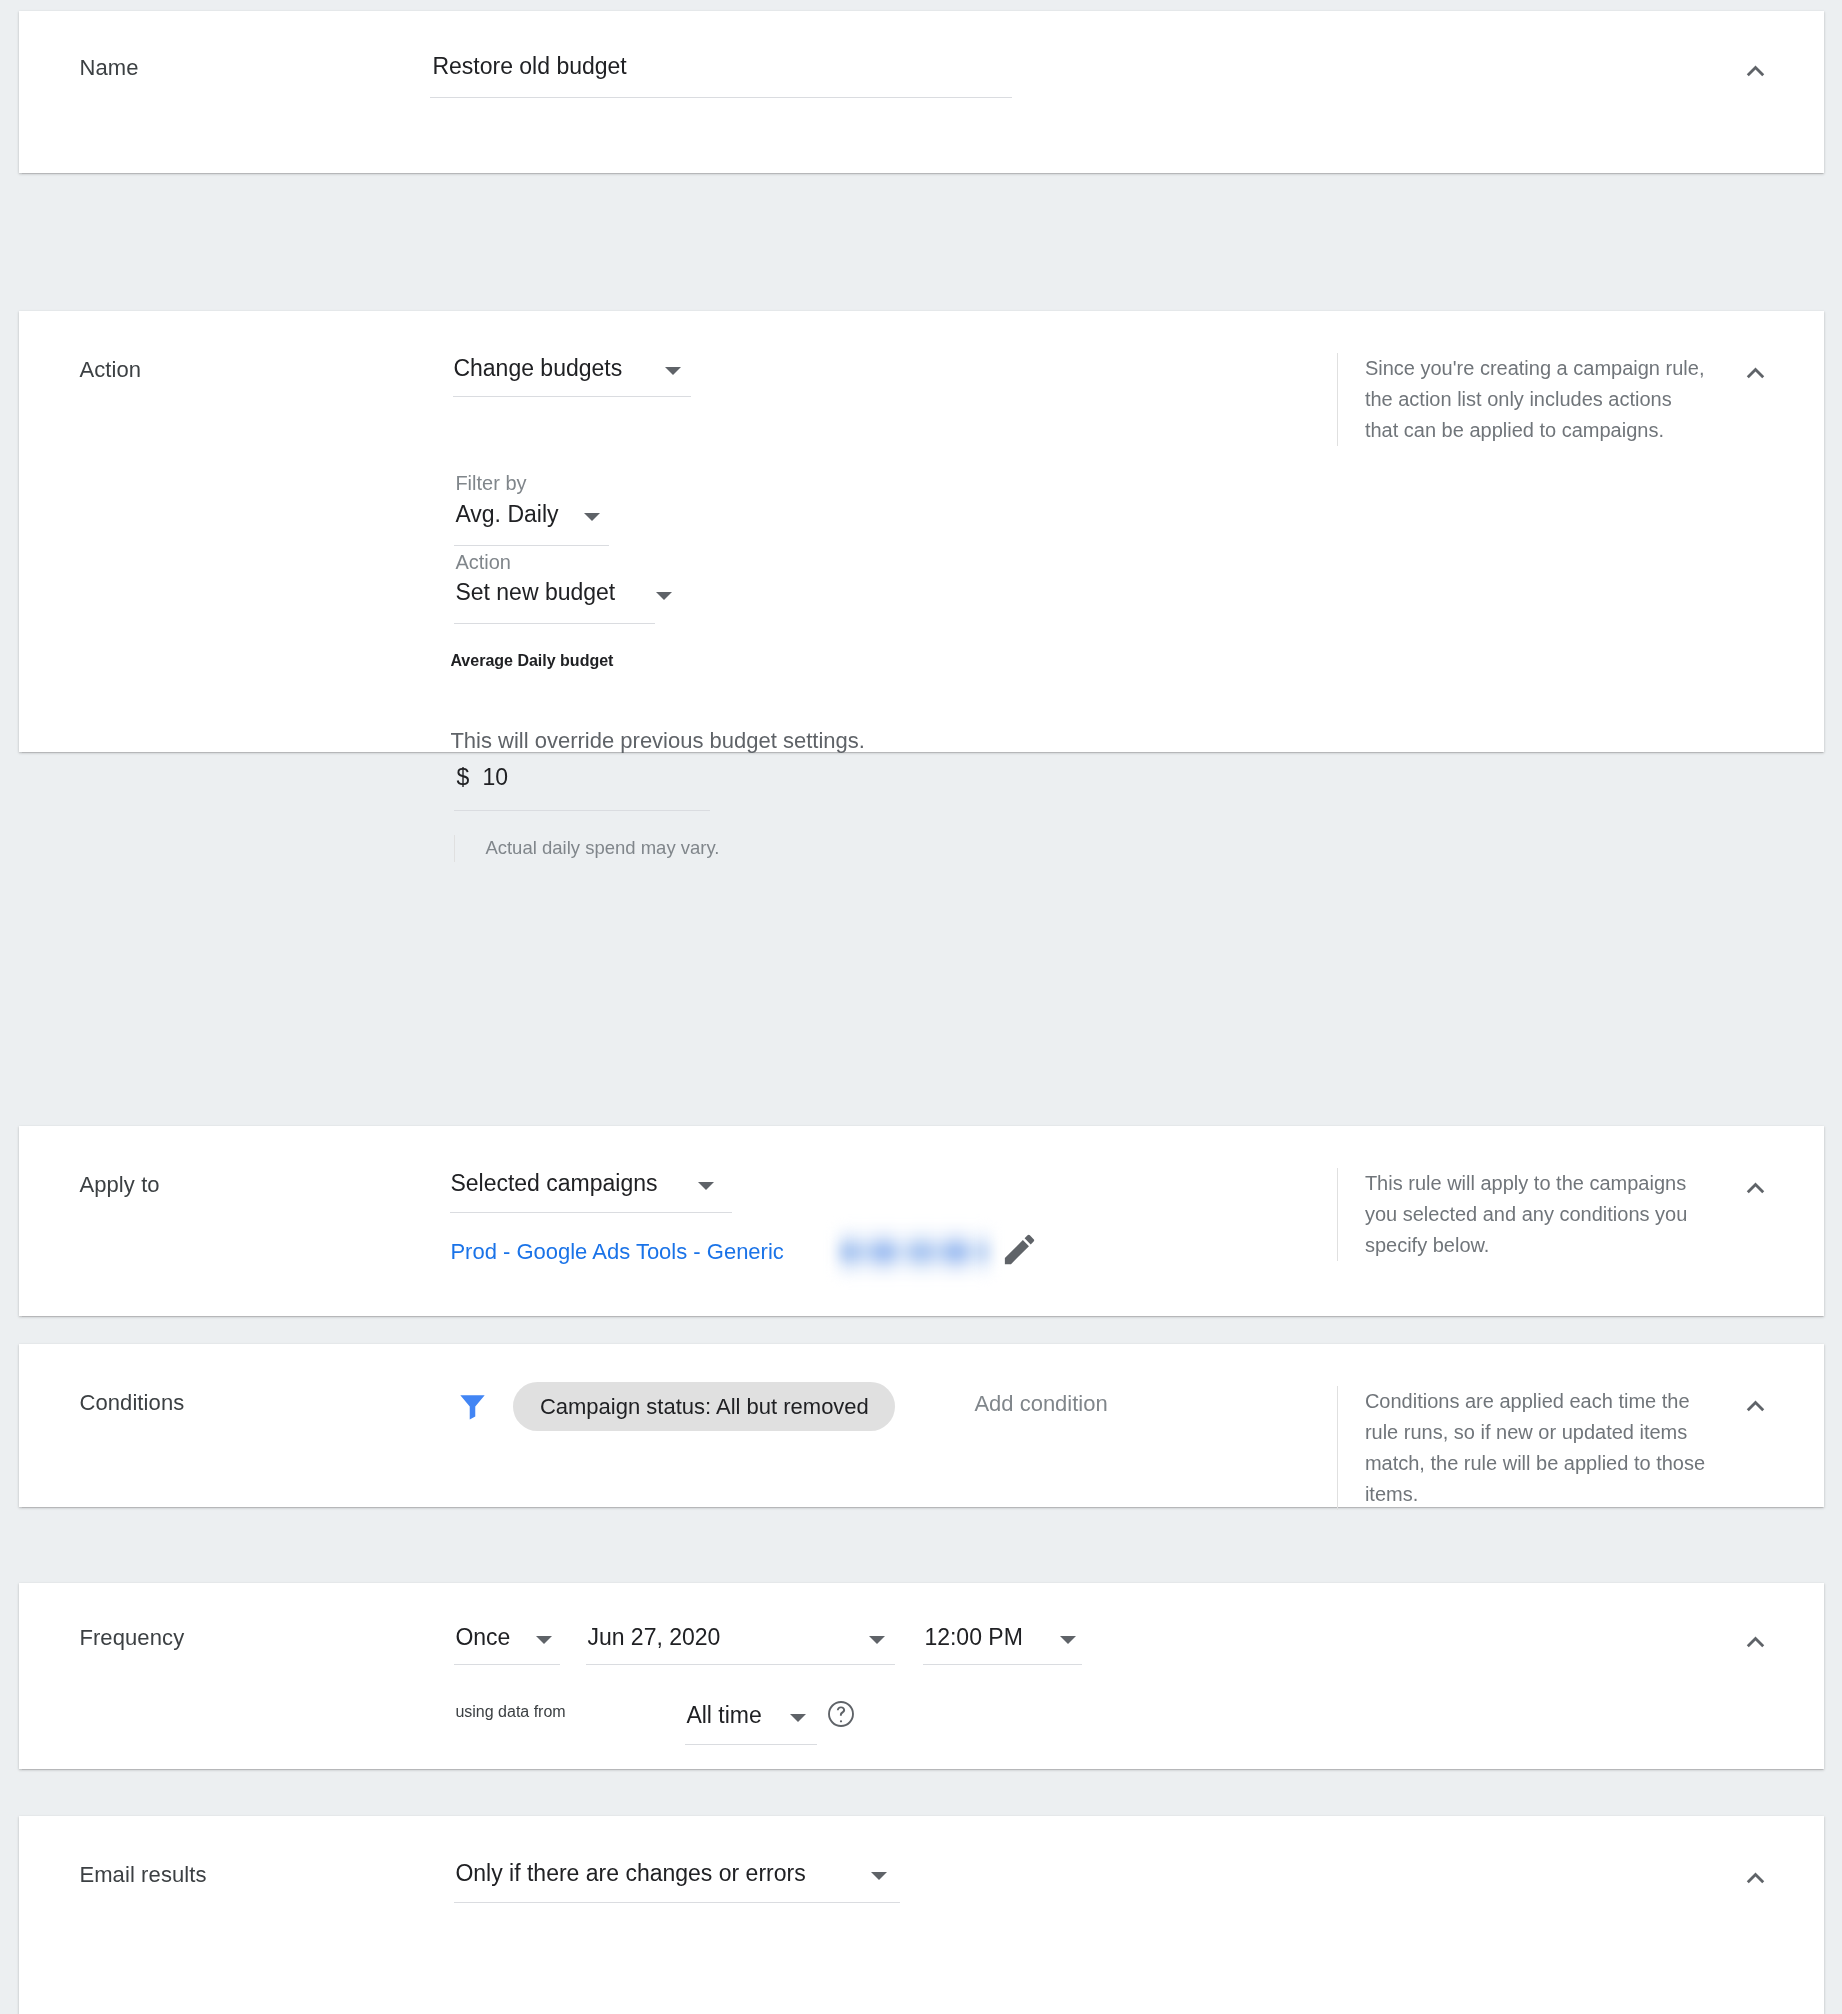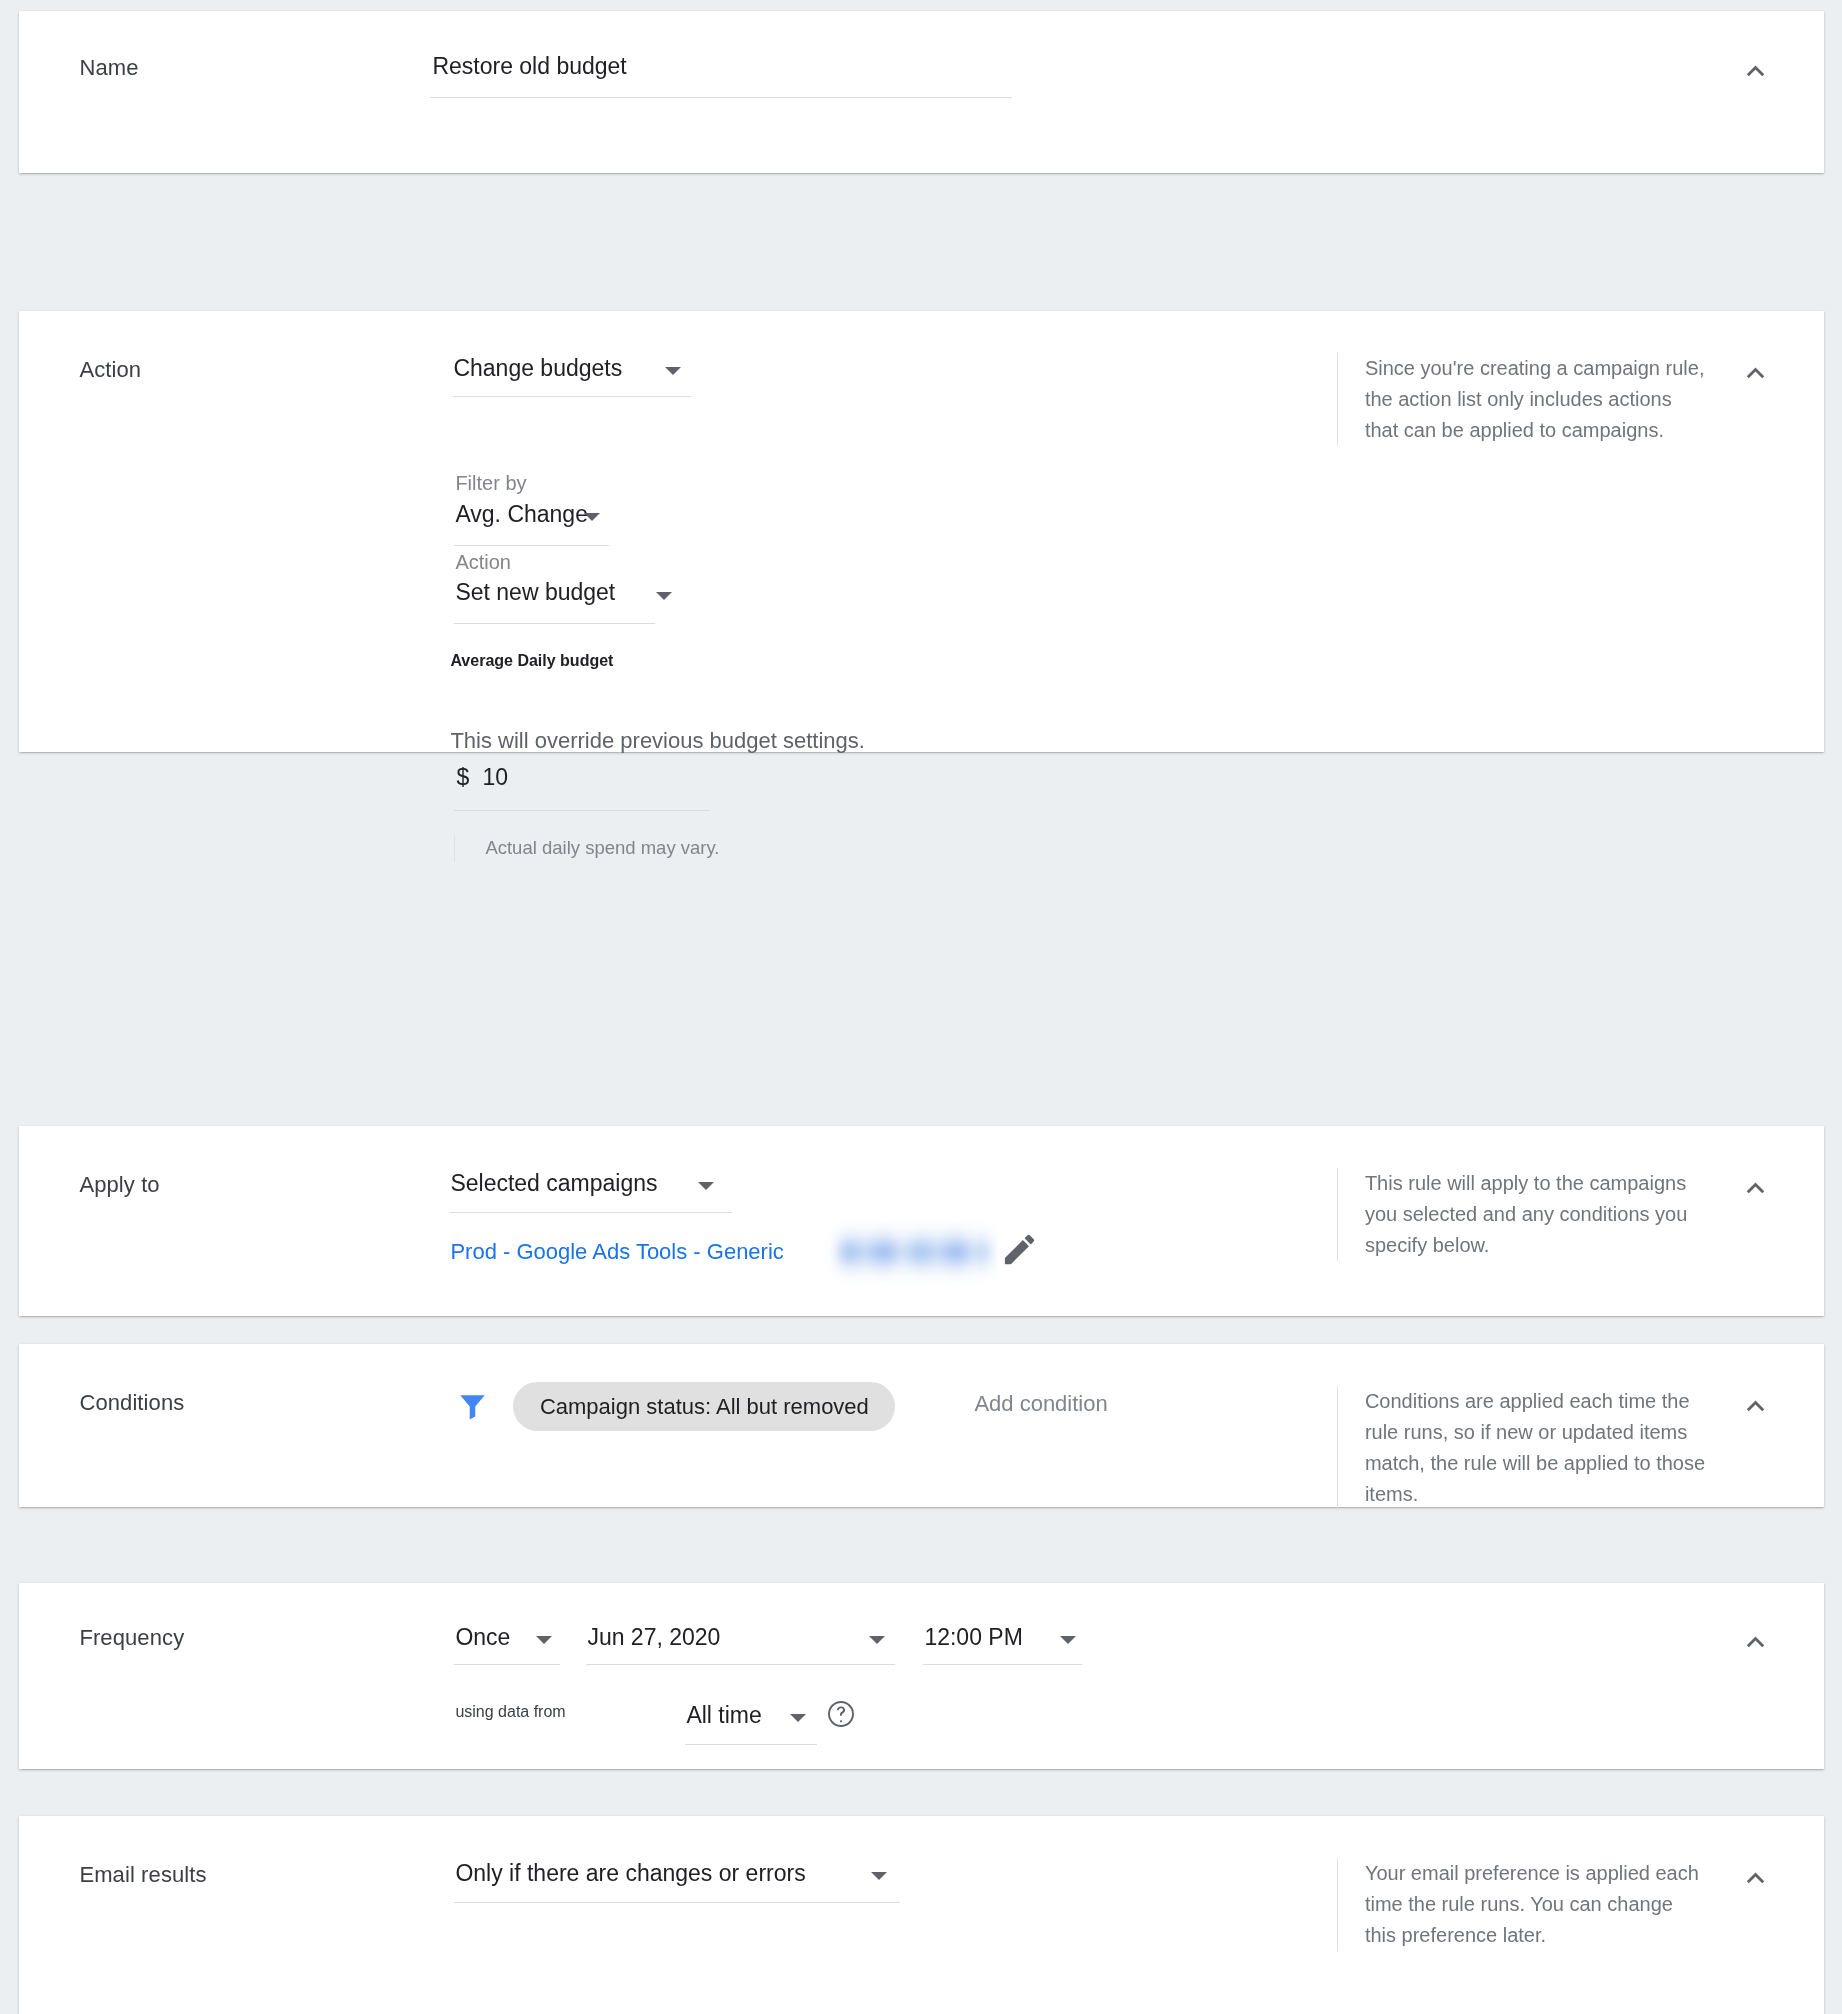--- a/index.html
+++ b/index.html
@@ -200,21 +200,21 @@
 
 
   <div class="card" style="top:311px; height:441px;">
     <div class="card-label" style="top:46px;">Action</div>
 
     <div class="sel-text" style="left:434px; top:44px;">Change budgets</div>
     <div class="caret" style="left:646px; top:56px;"></div>
     <div class="select-line" style="left:434px; top:85px; width:238px;"></div>
 
     <div class="small-label" style="left:436px; top:161px;">Filter by</div>
-    <div class="sel-text" style="left:436px; top:190px;">Avg. Change</div>
+    <div class="sel-text" style="left:436px; top:190px;">Avg. Daily</div>
     <div class="caret" style="left:565px; top:202px;"></div>
     <div class="select-line" style="left:435px; top:234px; width:155px;"></div>
 
     <div class="small-label" style="left:436px; top:240px;">Action</div>
     <div class="sel-text" style="left:436px; top:268px;">Set new budget</div>
     <div class="caret" style="left:637px; top:281px;"></div>
     <div class="select-line" style="left:435px; top:312px; width:201px;"></div>
 
     <div class="body-text" style="left:431px; top:341px; font-weight:600; color:#202124;">Average Daily budget</div>
     <div class="sub-text" style="left:431px; top:417px;">This will override previous budget settings.</div>
@@ -315,21 +315,20 @@
     </div>
   </div>
 
   <div class="card" style="top:1816px; height:199px;">
     <div class="card-label" style="top:46px;">Email results</div>
 
     <div class="sel-text" style="left:436px; top:44px;">Only if there are changes or errors</div>
     <div class="caret" style="left:852px; top:56px;"></div>
     <div class="select-line" style="left:435px; top:86px; width:446px;"></div>
 
-    <div class="help" style="top:42px;">Your email preference is applied each time the rule runs. You can change this preference later.</div>
 
     <div class="chevron" style="top:44px;">
       <svg width="35" height="35" viewBox="0 0 24 24">
           <path d="M12 8.5l6 6-1.4 1.4L12 11.3l-4.6 4.6L6 14.5z" fill="#5f6368"></path>
         </svg>
     </div>
   </div>
 
 </div>
 

